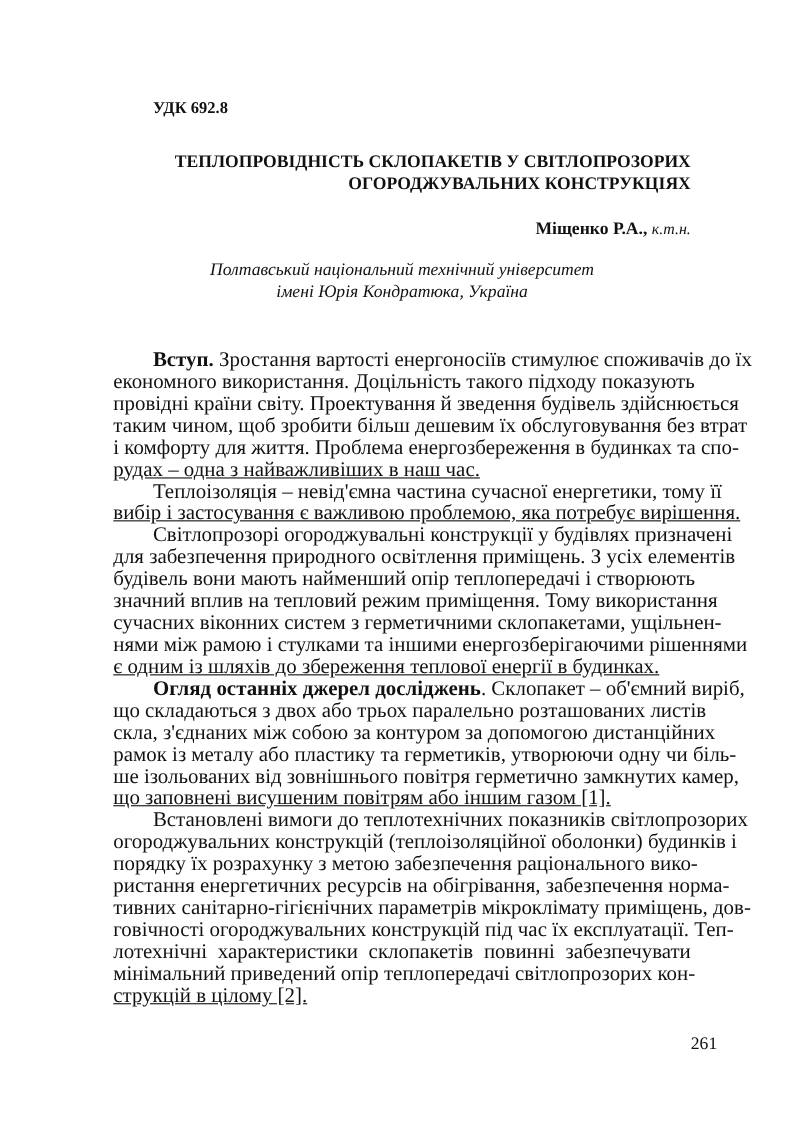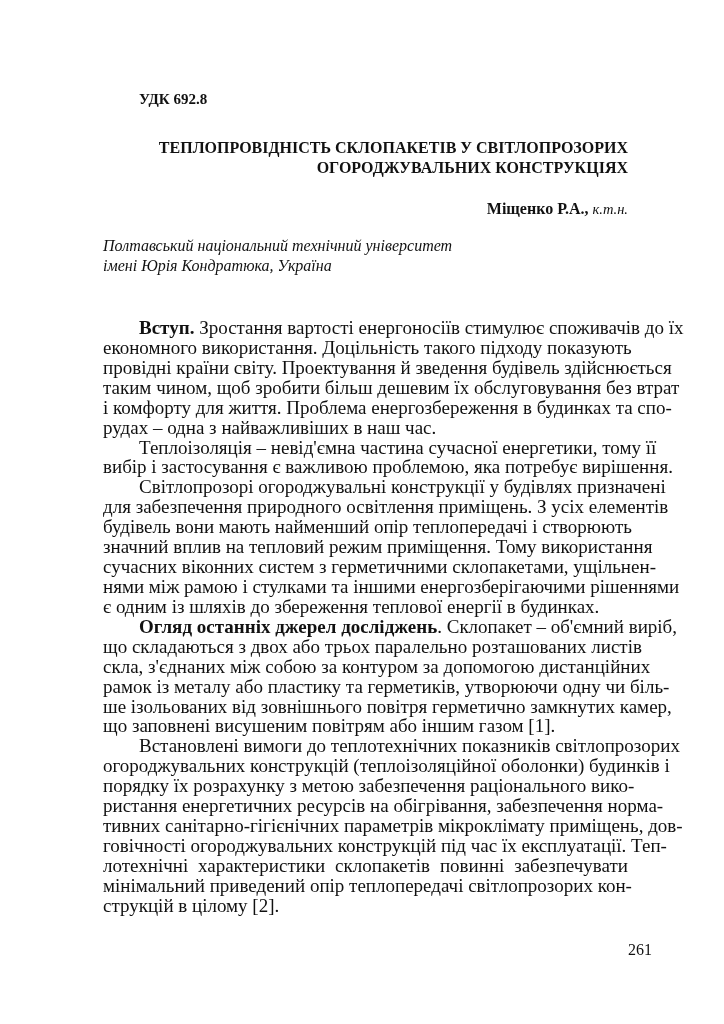--- a/index.html
+++ b/index.html
@@ -5,26 +5,26 @@
   html, body { margin: 0; padding: 0; background: #ffffff; }
   body { width: 724px; height: 1024px; position: relative; overflow: hidden;
          font-family: "Liberation Serif", "DejaVu Serif", serif; color: #111; }
   .udc { position: absolute; left: 103px; top: 91px; font-size: 15px; font-weight: bold; margin-left: 36px; }
   .title { position: absolute; left: 103px; width: 525px; top: 138px; text-align: right;
            font-size: 16px; font-weight: bold; line-height: 20px; }
   .author { position: absolute; left: 103px; width: 525px; top: 200px; text-align: right;
             font-size: 16px; }
   .author .name { font-weight: bold; }
   .author .deg { font-style: italic; font-size: 14.5px; }
-  .affil { position: absolute; left: 103px; width: 525px; top: 236px; 
+  .affil { position: absolute; left: 103px; width: 525px; top: 236px; text-align: center;
            font-style: italic; font-size: 16px; line-height: 20px; }
   .body { position: absolute; left: 103px; width: 525px; top: 306px; font-size: 19px; margin-top: 12px; }
   .ln { height: 19.93px; line-height: 19.93px; white-space: nowrap; text-align: justify;
         text-align-last: justify; overflow: visible; }
-  .ln.last { text-align-last: left; }
+  .ln.last { text-align-last: left; text-decoration: underline; }
   .ln.ind { padding-left: 36px; }
   .b { font-weight: bold; }
   .page-num { position: absolute; left: 628px; top: 941px; font-size: 16px; }
 </style>
 </head>
 <body>
 
 <div class="udc">УДК 692.8</div>
 
 <div class="title">

